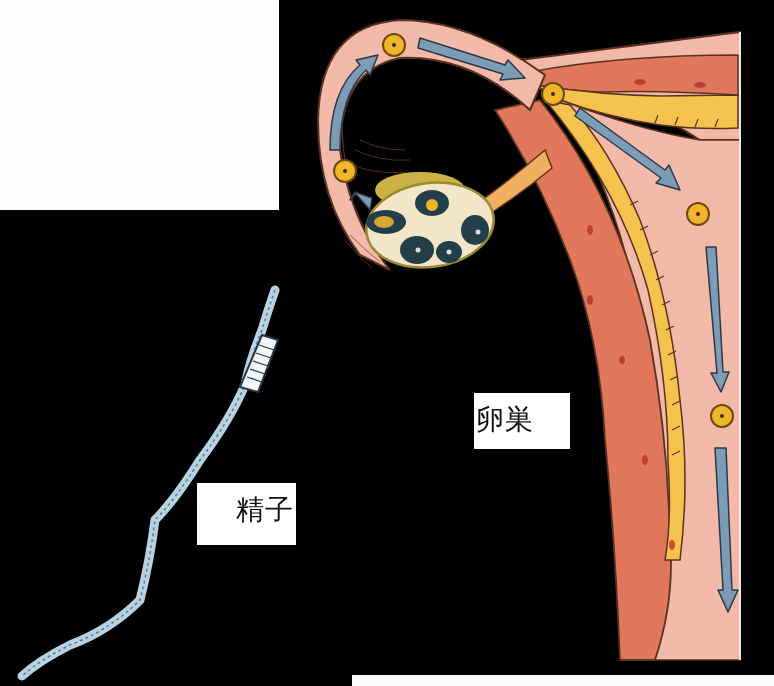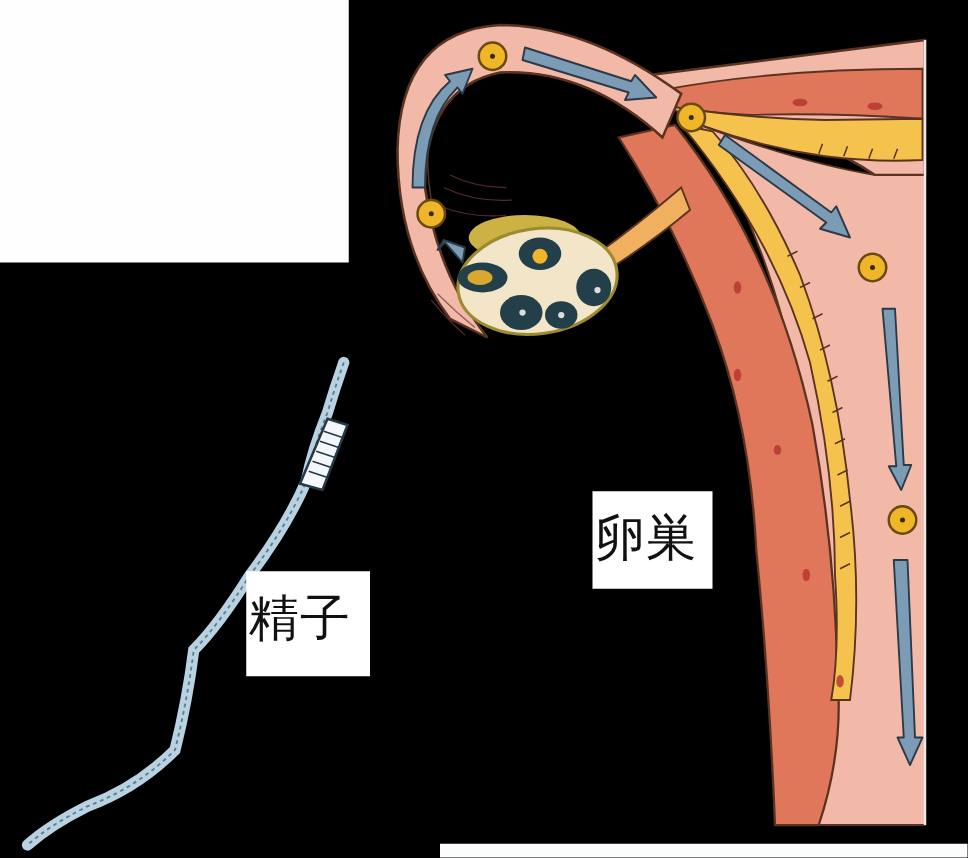--- a/index.html
+++ b/index.html
@@ -3,25 +3,25 @@
   <meta charset="utf-8">
   <style>
     html, body { margin: 0; padding: 0; background: #000; }
     body { width: 774px; height: 686px; position: relative; overflow: hidden; font-family: "DejaVu Sans", sans-serif; }
     .canvas { position: absolute; left: 0; top: 0; width: 774px; height: 686px; background: #000; }
     .white-panel { position: absolute; left: 0; top: 0; width: 279px; height: 210px; background: #fefefe; }
     .white-strip { position: absolute; left: 352px; top: 675px; width: 422px; height: 11px; background: #fbfcfc; }
     svg.art { position: absolute; left: 0; top: 0; width: 774px; height: 686px; }
     .label {
       position: absolute; background: #fff; color: #111;
-      font-family: "DejaVu Sans", sans-serif; font-size: 40px; line-height: 44px;
-      padding: 16px 2px; letter-spacing: 1px; white-space: nowrap;
+      font-family: "DejaVu Sans", sans-serif; font-size: 28px; line-height: 44px;
+      padding: 5px 2px; letter-spacing: 1px; white-space: nowrap;
     }
     .label-ovary { left: 474px; top: 393px; width: 92px; height: 46px; }
-    .label-sperm { left: 197px; top: 457px; width: 95px; height: 52px; }
+    .label-sperm { left: 197px; top: 483px; width: 95px; height: 52px; text-align: right; }
   </style>
 </head>
 <body>
 
 <div class="canvas">
   <div class="white-panel"></div>
   <div class="white-strip"></div>
 
   <svg class="art" viewBox="0 0 774 686">
 

